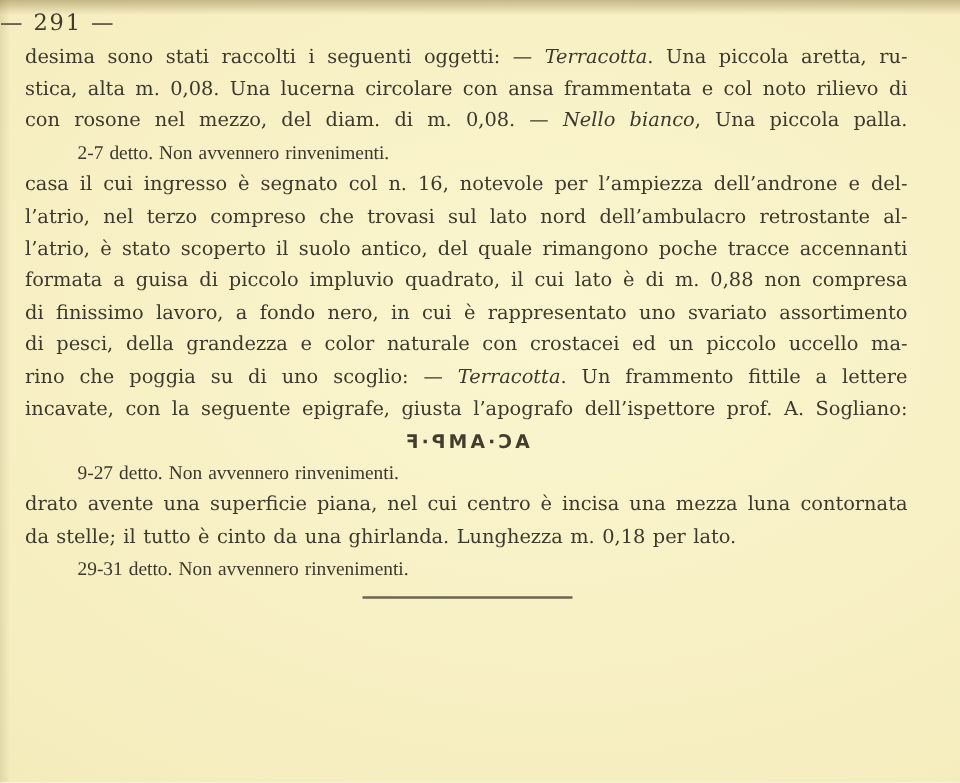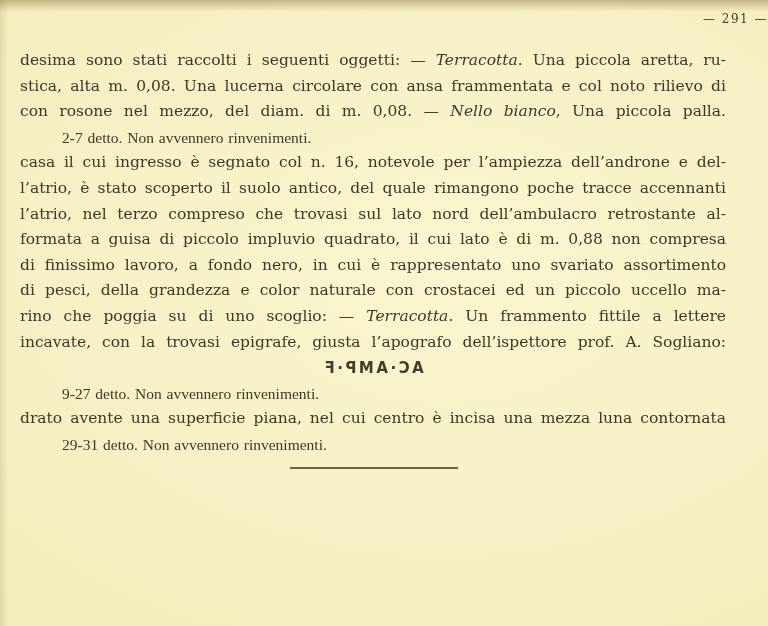--- a/index.html
+++ b/index.html
@@ -27,28 +27,28 @@
     content: "";
     position: absolute;
     left: 0; top: 0; bottom: 0;
     width: 8px;
     background: linear-gradient(90deg, rgba(110,95,55,0.14), rgba(110,95,55,0));
     pointer-events: none;
     z-index: 2;
   }
   .page-number {
     padding-top: 8px;
-    text-align: right;
-    font-size: 12px;
+    text-align: left;
+    font-size: 18px;
     letter-spacing: 1.5px;
     line-height: 22px;
     color: #413b2e;
   }
   .body-text {
-    margin-top: 18px;
+    margin-top: 3px;
     padding-left: 20px;
     padding-right: 42px;
   }
   .line {
     font-size: 15.5px;
     line-height: 25.6px;
     height: 25.6px;
     white-space: normal;
     text-align: justify;
     text-align-last: justify;
@@ -89,33 +89,34 @@
       <div>
         <div class="line"><span>desima sono stati raccolti i seguenti oggetti: — </span><span class="it">Terracotta</span><span>. Una piccola aretta, ru-</span></div>
         <div class="line"><span>stica, alta m. 0,08. Una lucerna circolare con ansa frammentata e col noto rilievo di</span></div>
         <div class="line"><span>con rosone nel mezzo, del diam. di m. 0,08. — </span><span class="it">Nello bianco</span><span>, Una piccola palla.</span></div>
       </div>
       <div>
         <div class="line first-indent last-left"><span>2-7 detto. Non avvennero rinvenimenti.</span></div>
       </div>
       <div>
         <div class="line"><span>casa il cui ingresso è segnato col n. 16, notevole per l’ampiezza dell’androne e del-</span></div>
+        <div class="line"><span>l’atrio, nel terzo compreso che trovasi sul lato nord dell’ambulacro retrostante al-</span></div>
         <div class="line"><span>l’atrio, è stato scoperto il suolo antico, del quale rimangono poche tracce accennanti</span></div>
-        <div class="line"><span>l’atrio, nel terzo compreso che trovasi sul lato nord dell’ambulacro retrostante al-</span></div>
         <div class="line"><span>formata a guisa di piccolo impluvio quadrato, il cui lato è di m. 0,88 non compresa</span></div>
         <div class="line"><span>di finissimo lavoro, a fondo nero, in cui è rappresentato uno svariato assortimento</span></div>
         <div class="line"><span>di pesci, della grandezza e color naturale con crostacei ed un piccolo uccello ma-</span></div>
         <div class="line"><span>rino che poggia su di uno scoglio: — </span><span class="it">Terracotta</span><span>. Un frammento fittile a lettere</span></div>
-        <div class="line"><span>incavate, con la trovasi epigrafe, giusta l’apografo dell’ispettore prof. A. Sogliano:</span></div>
+        <div class="line"><span>incavate, con la seguente epigrafe, giusta l’apografo dell’ispettore prof. A. Sogliano:</span></div>
       </div>
       <div class="epigraph-line"><span class="mirror">AC·AMP·F</span></div>
       <div>
         <div class="line first-indent last-left"><span>9-27 detto. Non avvennero rinvenimenti.</span></div>
       </div>
       <div>
         <div class="line"><span>drato avente una superficie piana, nel cui centro è incisa una mezza luna contornata</span></div>
+        <div class="line last-left"><span>da stelle; il tutto è cinto da una ghirlanda. Lunghezza m. 0,18 per lato.</span></div>
       </div>
       <div>
         <div class="line first-indent last-left"><span>29-31 detto. Non avvennero rinvenimenti.</span></div>
       </div>
     </div>
   <div class="footer-rule"></div>
 </div>
 
 </body></html>

